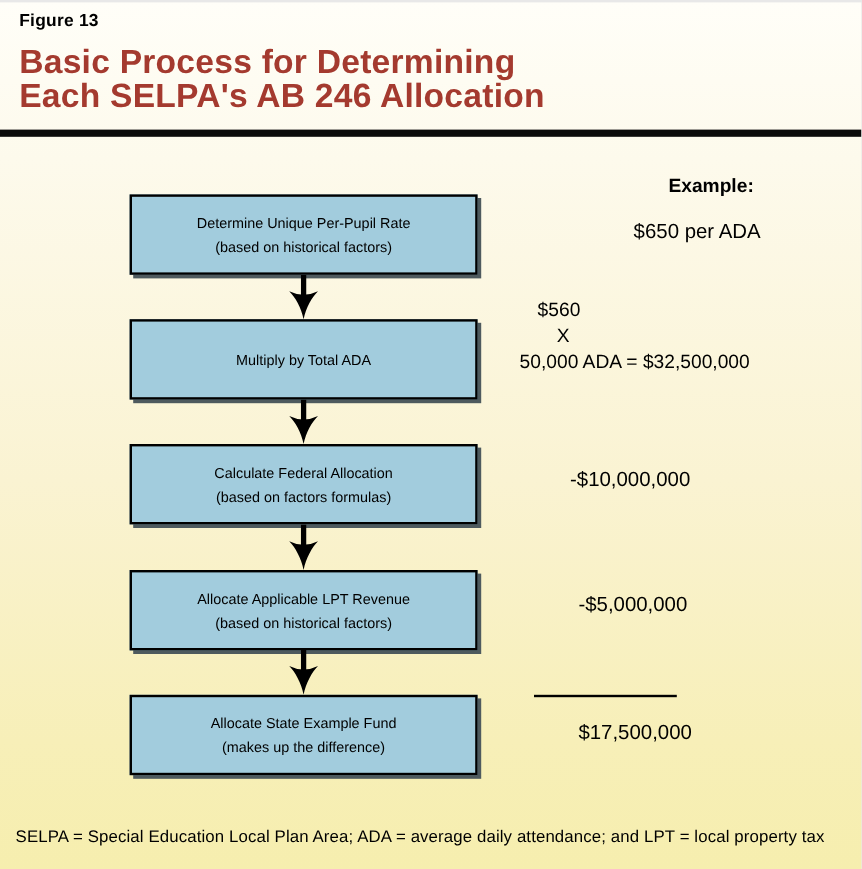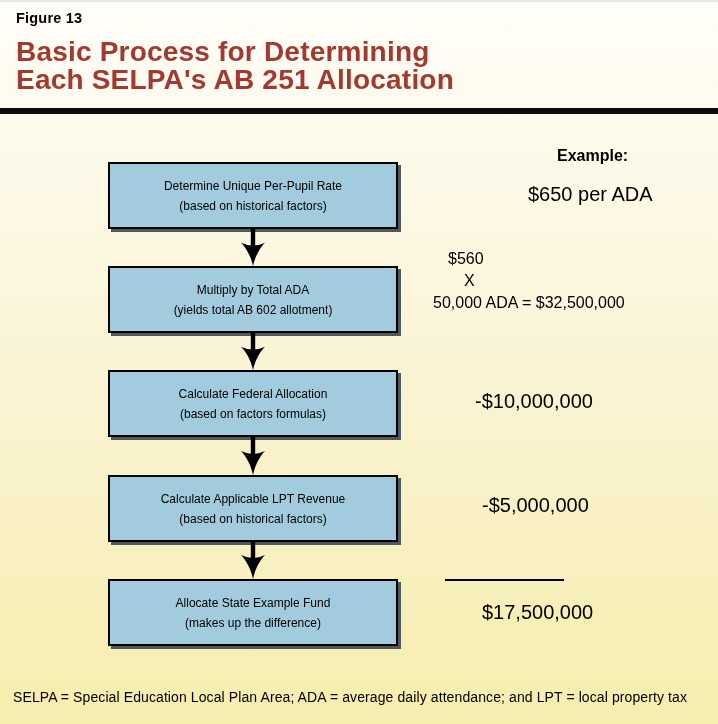--- a/index.html
+++ b/index.html
@@ -37,58 +37,57 @@
   }
   .arrow{
     position:absolute;left:239px;width:28px;
     display:flex;align-items:stretch;justify-content:center;
   }
   .arrow svg{width:28px;height:100%;display:block;}
   .example-heading{
     position:absolute;left:557px;top:145px;
     font-size:16px;font-weight:bold;
   }
-  .ex-text{position:absolute;font-size:20px;white-space:nowrap;}
+  .ex-text{position:absolute;font-size:17px;white-space:nowrap;}
   .mult-block{position:absolute;left:433px;top:246px;font-size:16px;line-height:22px;white-space:nowrap;}
   .mult-l1{padding-left:15px;}
   .mult-l2{padding-left:31px;}
   .total-rule{
     position:absolute;left:445px;top:577px;width:119px;height:2px;background:#000;
   }
   .footnote{
     position:absolute;left:13px;top:687px;
     font-size:14px;letter-spacing:0.1px;white-space:nowrap;
   }
 </style>
 </head>
 <body>
 
 <div class="page">
 
   <div class="figure-label">Figure 13</div>
   <div class="figure-title">
     <div>Basic Process for Determining</div>
-    <div>Each SELPA's AB 251 Allocation</div>
+    <div>Each SELPA's AB 246 Allocation</div>
   </div>
   <div class="top-rule"></div>
 
   <div class="flow-box" style="top:160px">
     <div>Determine Unique Per-Pupil Rate</div>
     <div>(based on historical factors)</div>
   </div>
   <div class="flow-box" style="top:264px">
     <div>Multiply by Total ADA</div>
-    <div>(yields total AB 602 allotment)</div>
   </div>
   <div class="flow-box" style="top:368px">
     <div>Calculate Federal Allocation</div>
     <div>(based on factors formulas)</div>
   </div>
   <div class="flow-box" style="top:473px">
-    <div>Calculate Applicable LPT Revenue</div>
+    <div>Allocate Applicable LPT Revenue</div>
     <div>(based on historical factors)</div>
   </div>
   <div class="flow-box" style="top:577px">
     <div>Allocate State Example Fund</div>
     <div>(makes up the difference)</div>
   </div>
 
   <div class="arrow" style="top:227px;height:37px">
     <svg viewBox="0 0 28 38" preserveAspectRatio="none" aria-hidden="true">
       <rect x="11.8" y="0" width="4.4" height="20" fill="#000"></rect>

